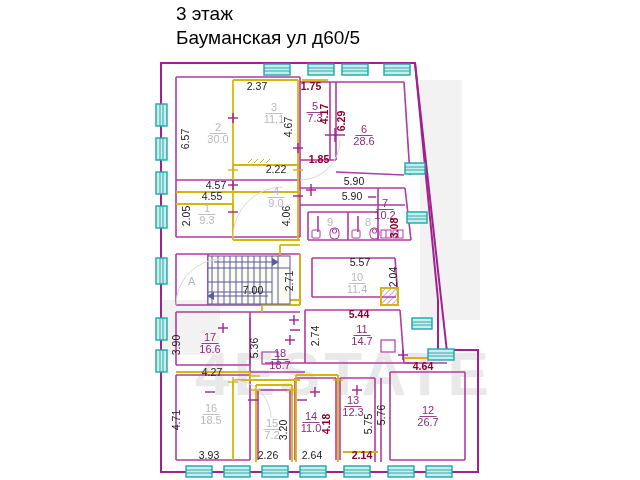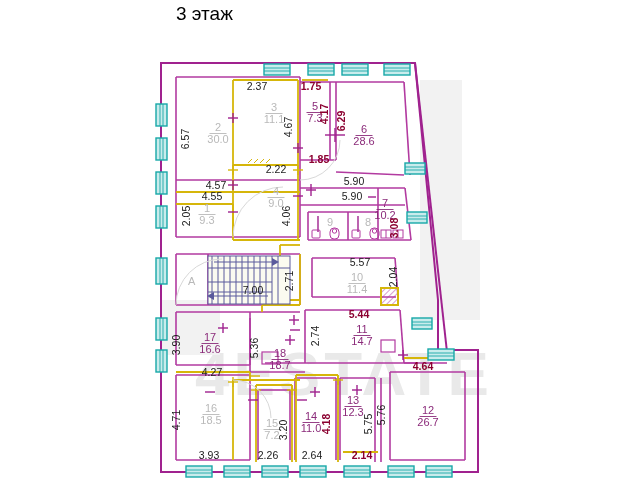--- a/index.html
+++ b/index.html
@@ -46,20 +46,21 @@
     fill: #e9e9e9;
   }
 </style>
 </head>
 <body>
 
 <div id="root">
 
   <div id="title-block">
     <div class="line">3 этаж</div>
+    <div class="line">Бауманская ул д60/5</div>
   </div>
 
   <div id="plan-wrap">
     <svg id="plan" width="640" height="428" viewBox="0 52 640 428" xmlns="http://www.w3.org/2000/svg">
 
       <g>
         <text class="wm" x="195" y="395" font-size="62" letter-spacing="4">4ESTATE</text>
       </g>
 
       <g fill="#f2f2f2">

